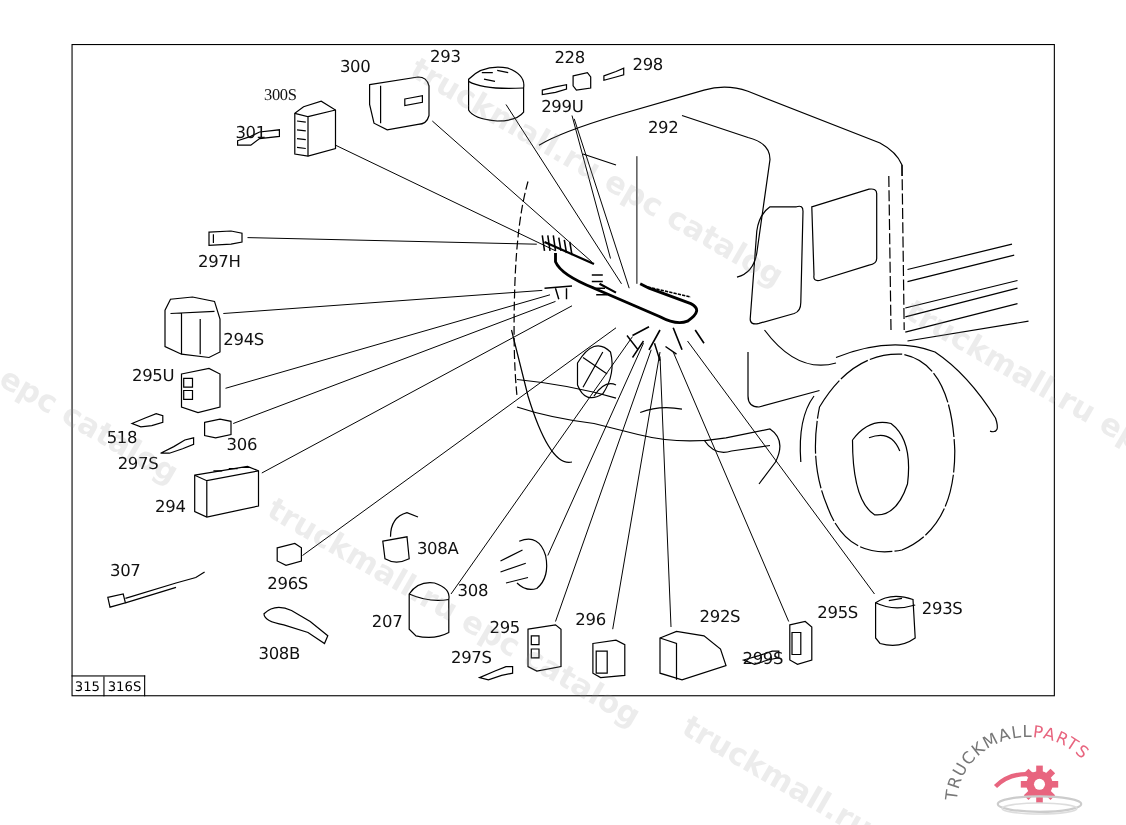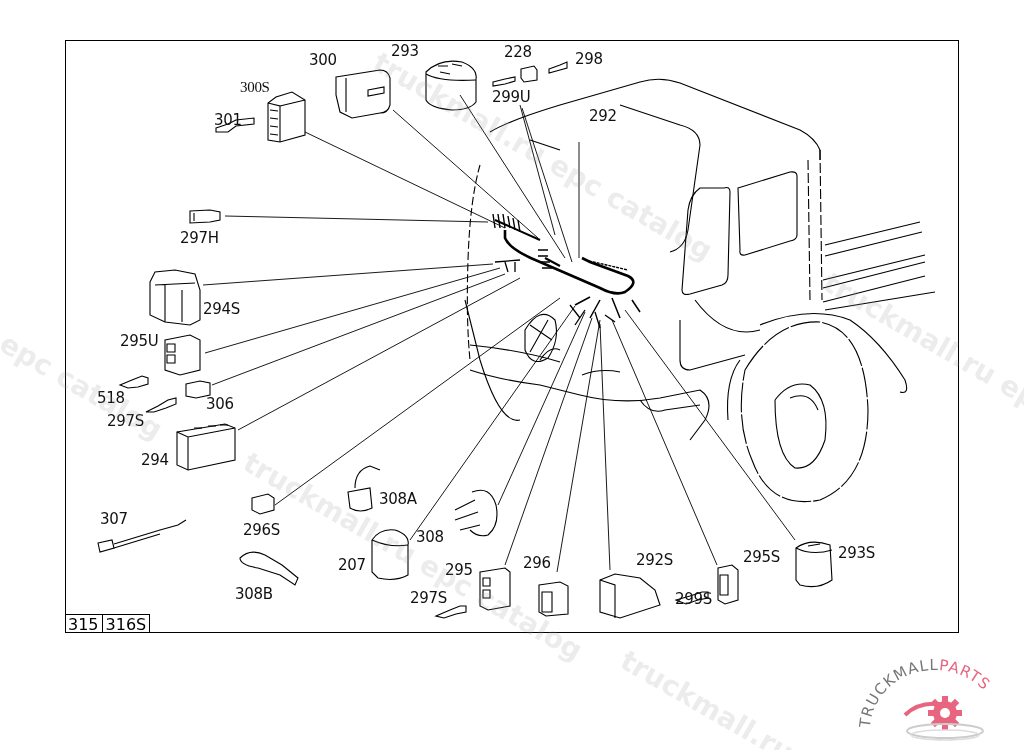--- a/index.html
+++ b/index.html
@@ -2,21 +2,21 @@
 <html><head>
 <meta charset="utf-8">
 <style>
   html, body { margin:0; padding:0; background:#ffffff; }
   body { width:1024px; height:750px; position:relative; overflow:hidden; font-family:"DejaVu Sans", sans-serif; }
   #frame { position:absolute; left:65px; top:40px; width:894px; height:593px; border:1.5px solid #000; box-sizing:border-box; }
   #diagram { position:absolute; left:0; top:0; width:1024px; height:750px; }
   .lbl { position:absolute; font-size:15px; color:#111; white-space:nowrap; line-height:1; letter-spacing:-0.3px; }
   .wm { position:absolute; font-family:"DejaVu Sans", sans-serif; font-size:28px; font-weight:bold; color:rgba(150,150,150,0.18); white-space:nowrap; pointer-events:none; }
   #refbox { position:absolute; left:65px; top:614px; height:19px; display:flex; border-top:1.5px solid #000; border-right:1.5px solid #000; box-sizing:border-box; }
-  #refbox div { font-size:16px; padding:1px 3px 0 3px; line-height:17px; border-right:1px solid #000; }
+  #refbox div { font-size:12px; padding:1px 3px 0 3px; line-height:17px; border-right:1px solid #000; }
   #refbox div:last-child { border-right:none; }
   #logo { position:absolute; left:850px; top:655px; width:170px; height:92px; }
 </style>
 </head>
 <body>
 
 <div id="frame"></div>
 
 <svg id="diagram" viewBox="0 0 1024 750" xmlns="http://www.w3.org/2000/svg" fill="none" stroke="#000" stroke-width="1.1">
 

